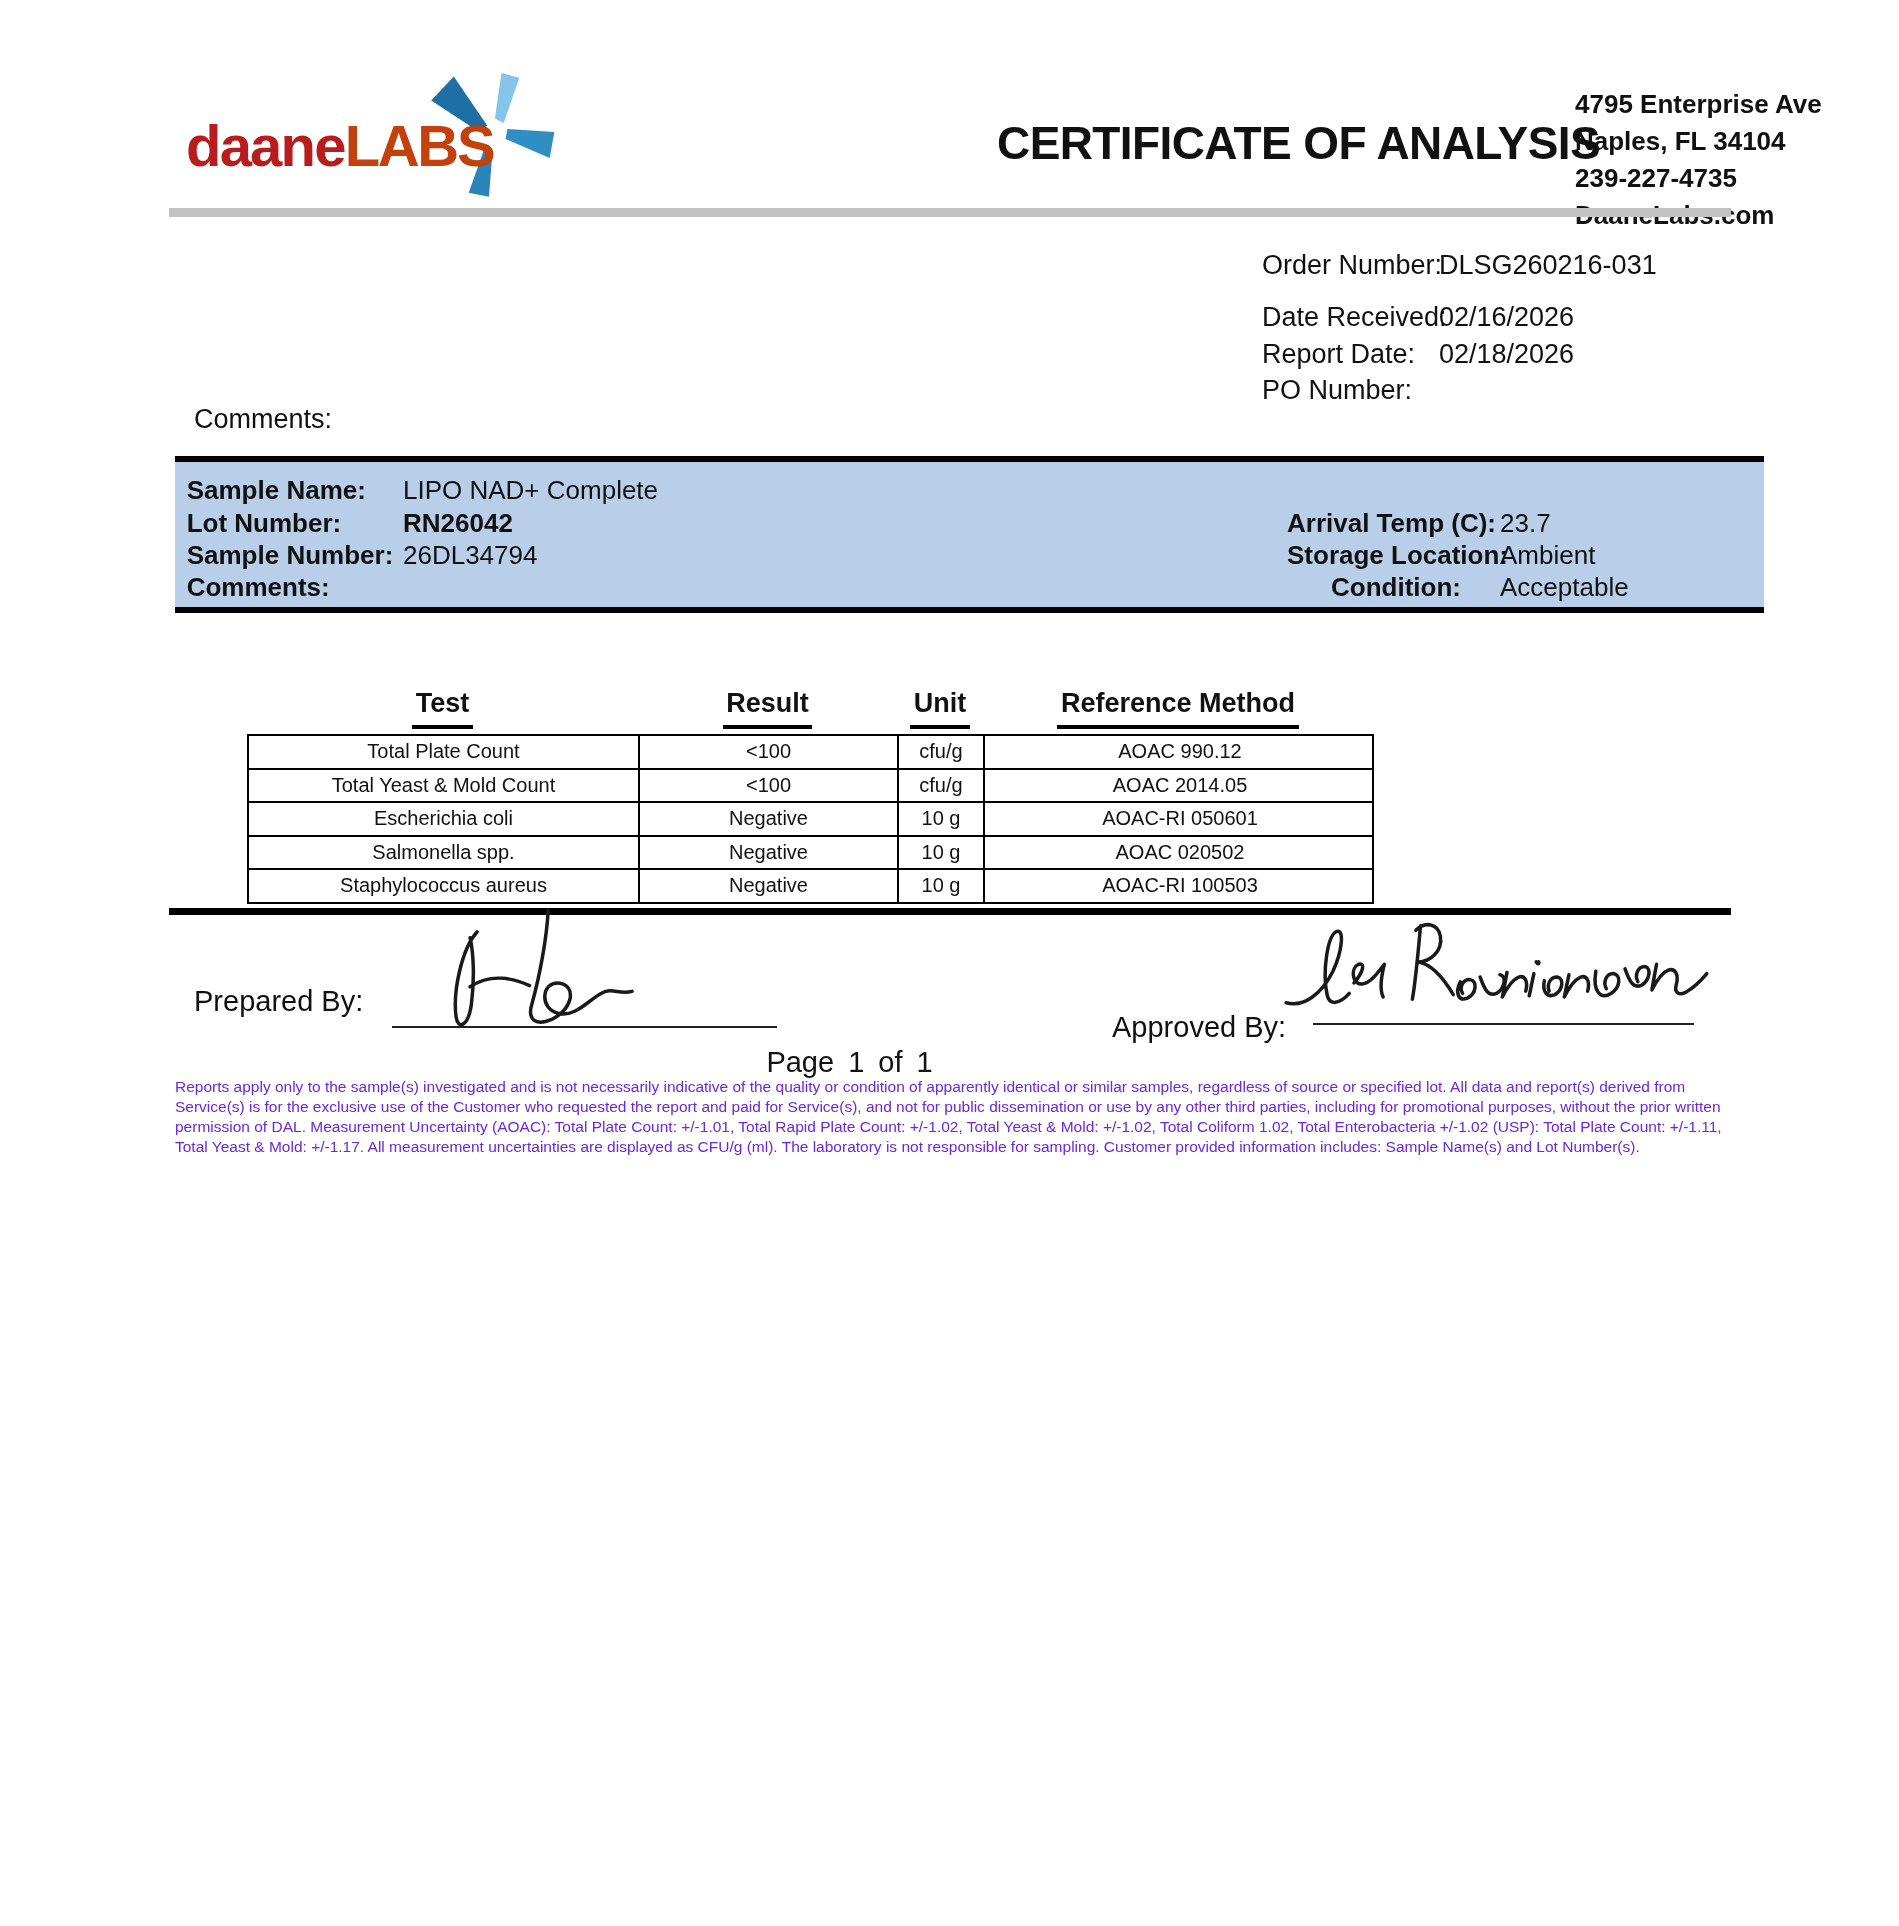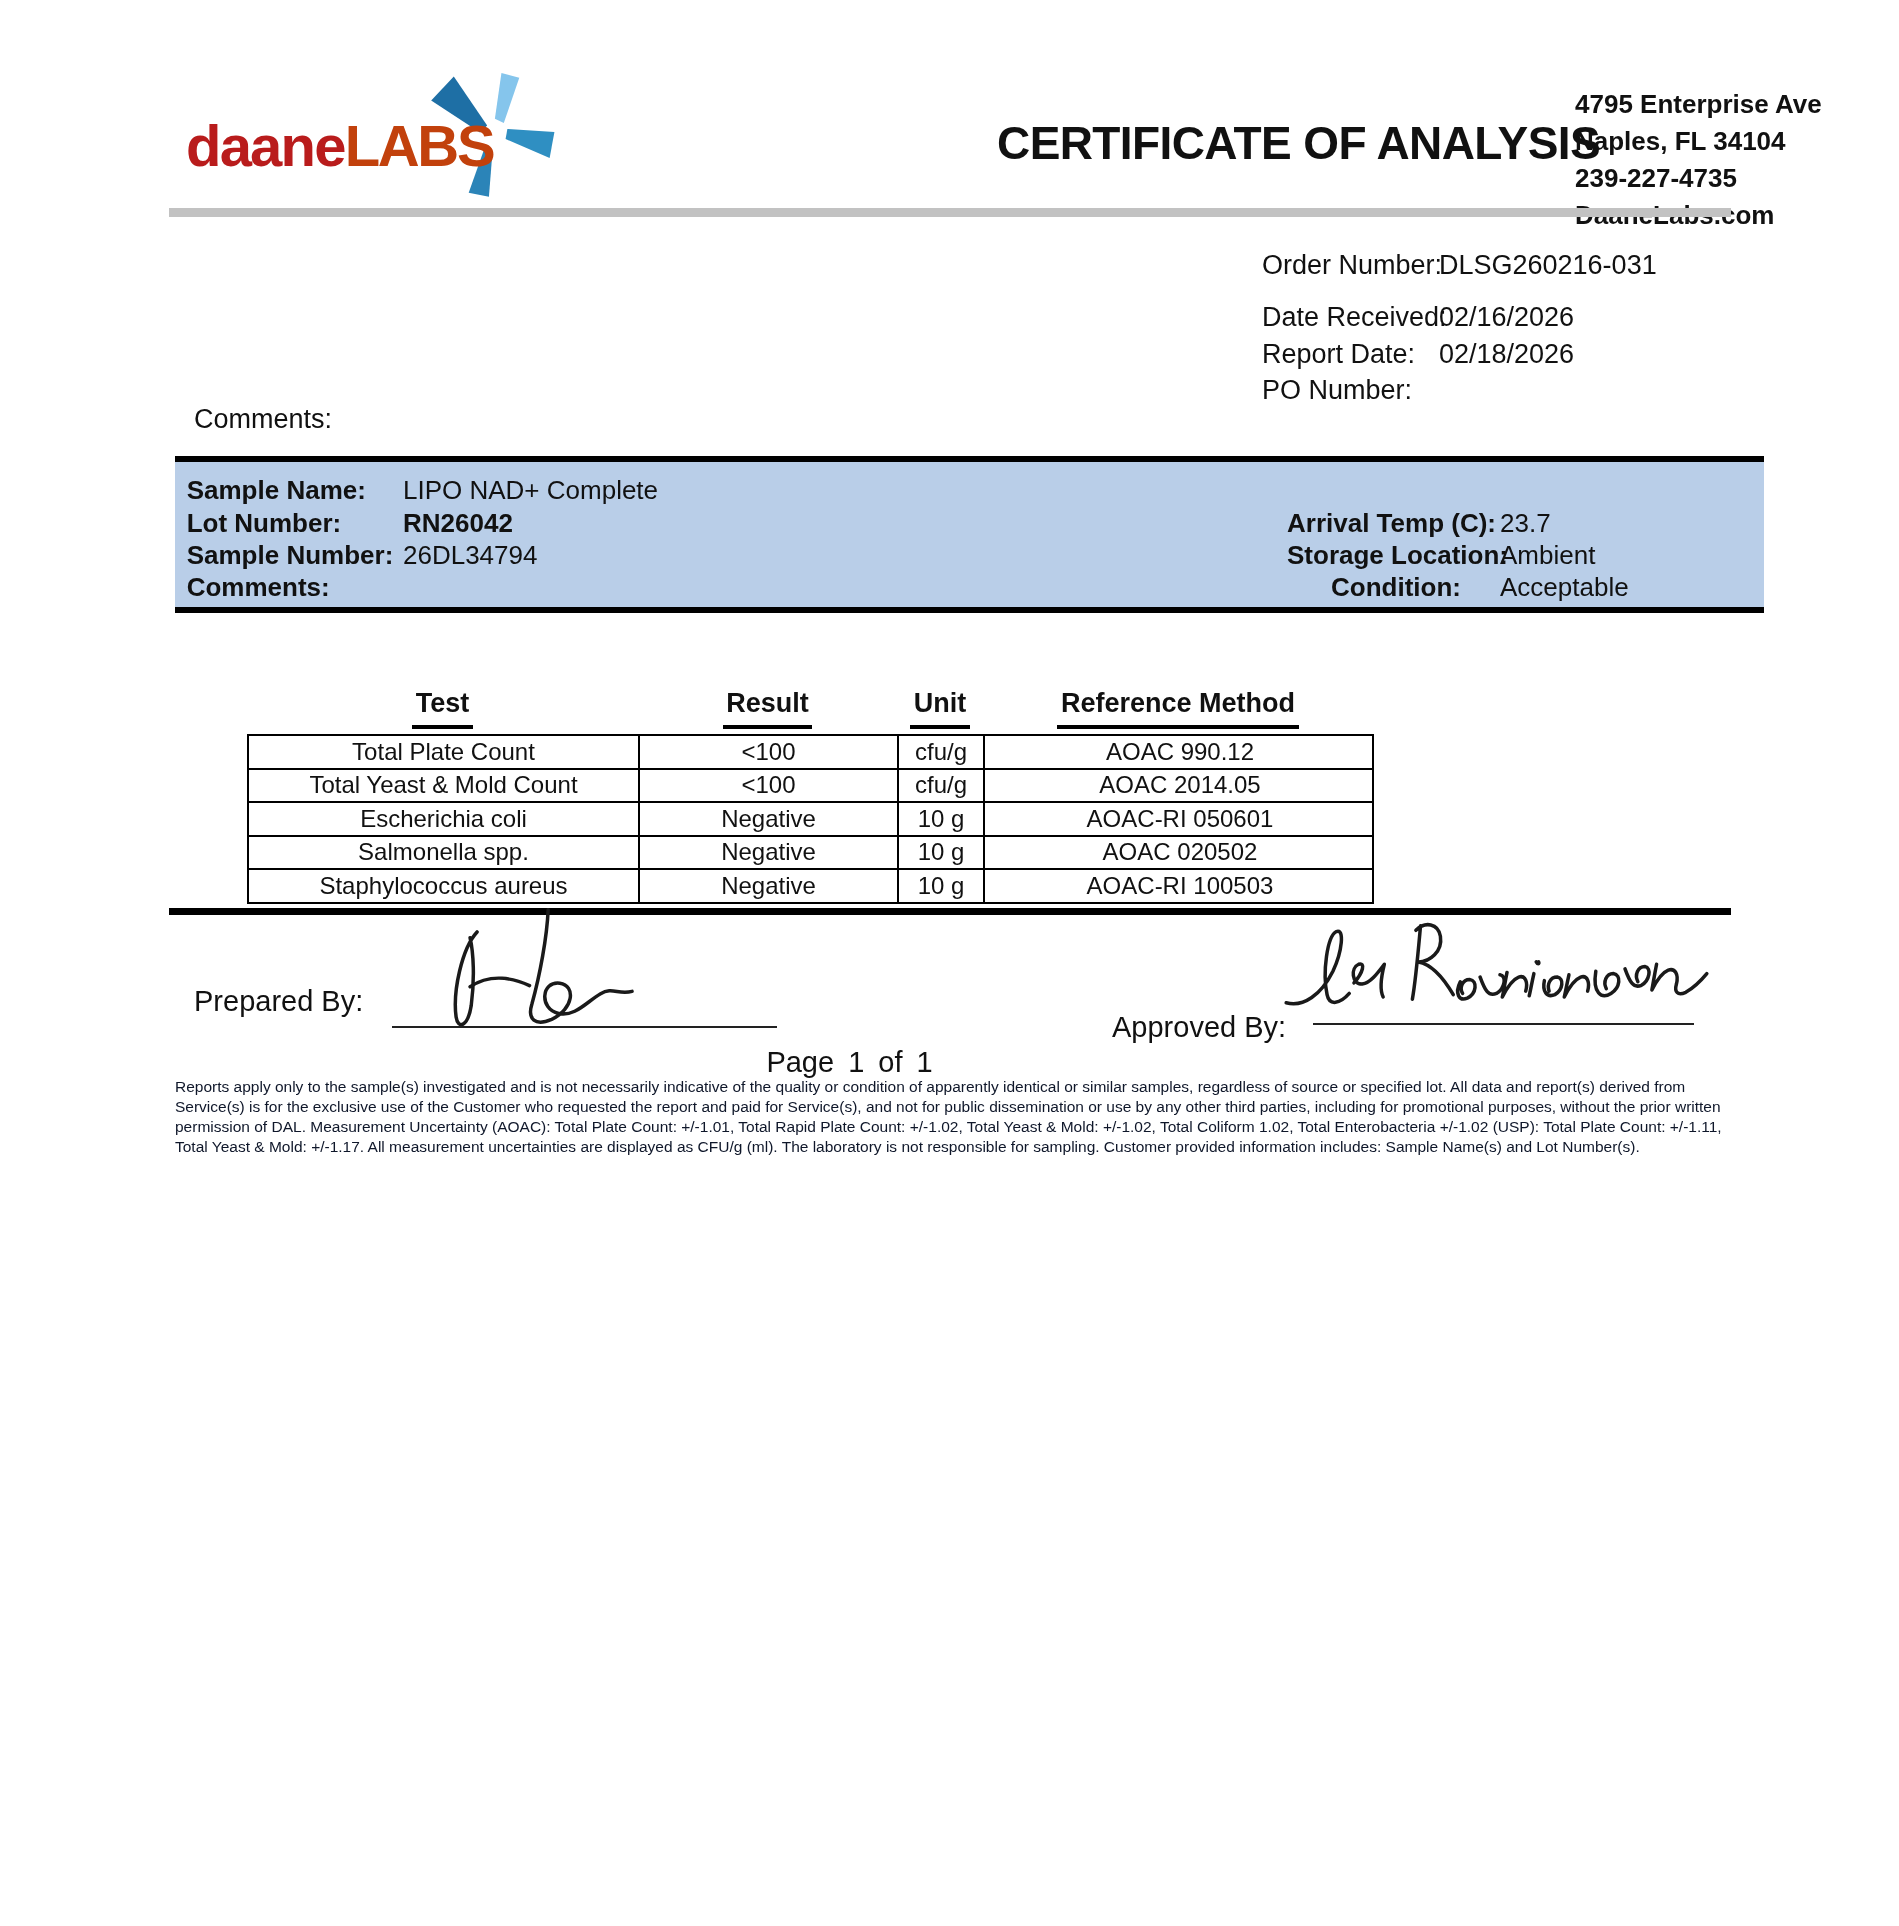--- a/index.html
+++ b/index.html
@@ -44,35 +44,35 @@
   .tbl-headers .hcell{text-align:center;}
   .tbl-headers .hcell span{display:inline-block;font-size:27px;font-weight:bold;border-bottom:4.7px solid #000;padding:0 3.5px 5.8px 3.5px;}
   .results-table{
     position:absolute;left:247px;top:734px;width:1127px;
     border:2.9px solid #000;box-sizing:border-box;
   }
   .trow{display:grid;grid-template-columns:391px 259px 86px 390px;border-bottom:2.9px solid #000;}
   .trow:last-child{border-bottom:none;}
   .tcell{
     height:31.5px;display:flex;align-items:center;justify-content:center;
-    font-size:24px;border-right:2.3px solid #000;white-space:nowrap;
+    font-size:20px;border-right:2.3px solid #000;white-space:nowrap;
   }
   .tcell:last-child{border-right:none;}
   
   .heavy-rule{position:absolute;left:169px;top:908px;width:1562px;height:7px;background:#000;}
   .sig-label{position:absolute;font-size:29px;white-space:nowrap;}
   .sig-line{position:absolute;height:2.3px;background:#222;}
   .sig-svg{position:absolute;}
   
   .page-indicator{position:absolute;left:0;top:1046px;width:1699px;text-align:center;font-size:29px;}
   .page-indicator span{margin:0 7px;}
   
   .disclaimer{
     position:absolute;left:175px;top:1077px;width:1555px;
-    font-size:15.5px;line-height:20px;text-align:left;color:#0f172a;
+    font-size:15.5px;line-height:20px;text-align:left;color:#6d28d9;
   }
 </style>
 </head>
 <body>
 
 <div class="page">
 
   <div class="logo-block">
     <svg class="logo-pinwheel" width="125" height="125" viewBox="0 0 210 210">
       <polygon points="40,6 2,46 84,100 96,88" fill="#1e6fa5"></polygon>

